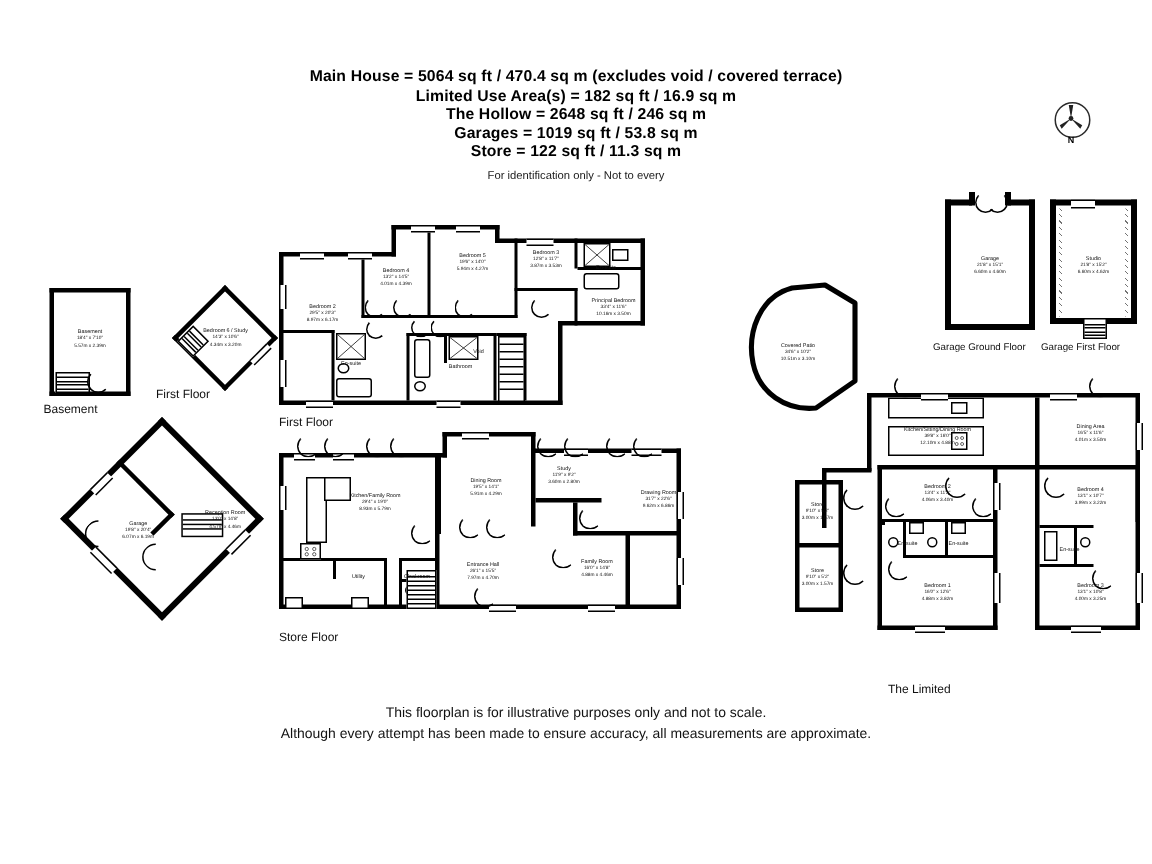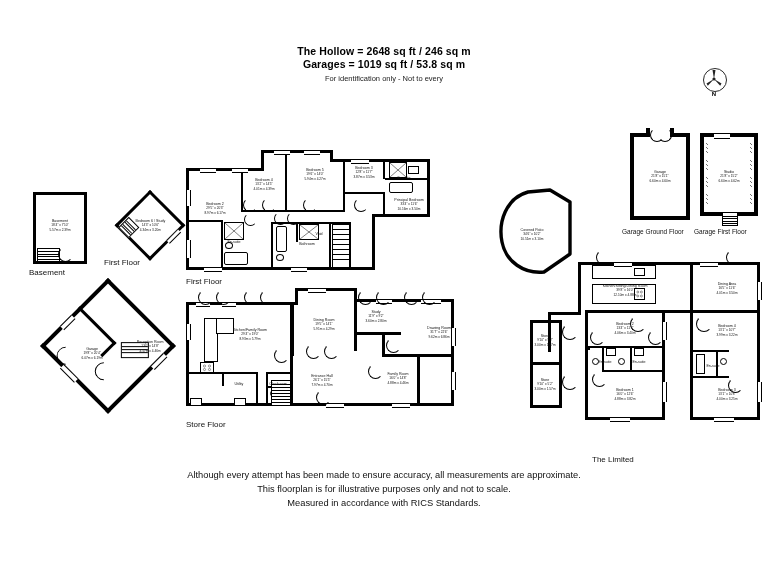--- a/index.html
+++ b/index.html
@@ -80,22 +80,25 @@
   .win{position:absolute;background:#fff;border-top:0.6px solid #000;border-bottom:0.6px solid #000;}
   .winv{position:absolute;background:#fff;border-left:0.6px solid #000;border-right:0.6px solid #000;}
   .rot{position:absolute;transform-origin:0 0;}
 </style>
 </head>
 <body>
 
 <div id="stage">
 
   <div class="header">
+    <div class="line">Main House = 5064 sq ft / 470.4 sq m (excludes void / covered terrace)</div>
+    <div class="line">Limited Use Area(s) = 182 sq ft / 16.9 sq m</div>
     <div class="line">The Hollow = 2648 sq ft / 246 sq m</div>
     <div class="line">Garages = 1019 sq ft / 53.8 sq m</div>
+    <div class="line">Store = 122 sq ft / 11.3 sq m</div>
     <div class="sub">For identification only - Not to every</div>
   </div>
 
   <div class="compass">
     <div class="ring"></div>
     <svg width="28" height="24" style="position:absolute;left:0;top:-1px;">
       <g transform="translate(14,12)">
         <path d="M0,0 L-1.5,-9 L1.5,-9 Z" fill="#222"></path>
         <path d="M0,0 L7.5,4.5 L6.2,6.8 Z" fill="#222"></path>
         <path d="M0,0 L-7.5,4.5 L-6.2,6.8 Z" fill="#222"></path>
@@ -592,18 +595,17 @@
     <div class="rlabel" style="left:98px;top:98px;width:22px;">
       <span class="nm">En-suite</span>
     </div>
     <div class="rlabel" style="left:172px;top:102px;width:22px;">
       <span class="nm">En-suite</span>
     </div>
   </div>
   <div class="floorlabel" style="left:592px;top:455px;">The Limited</div>
 
   <div class="footer">
+    <div class="fline">This floorplan is for illustrative purposes only and not to scale.</div>
     <div class="fline">Although every attempt has been made to ensure accuracy, all measurements are approximate.</div>
-    <div class="fline">This floorplan is for illustrative purposes only and not to scale.</div>
-    <div class="fline">Measured in accordance with RICS Standards.</div>
   </div>
 
 </div>
 
 </body></html>

